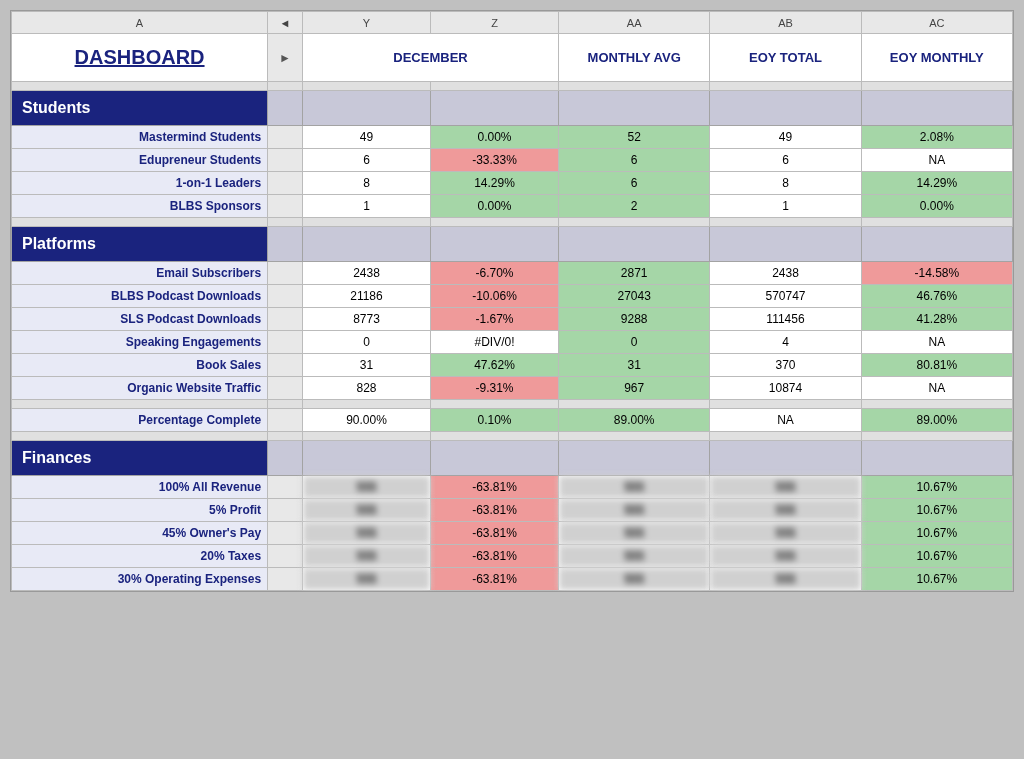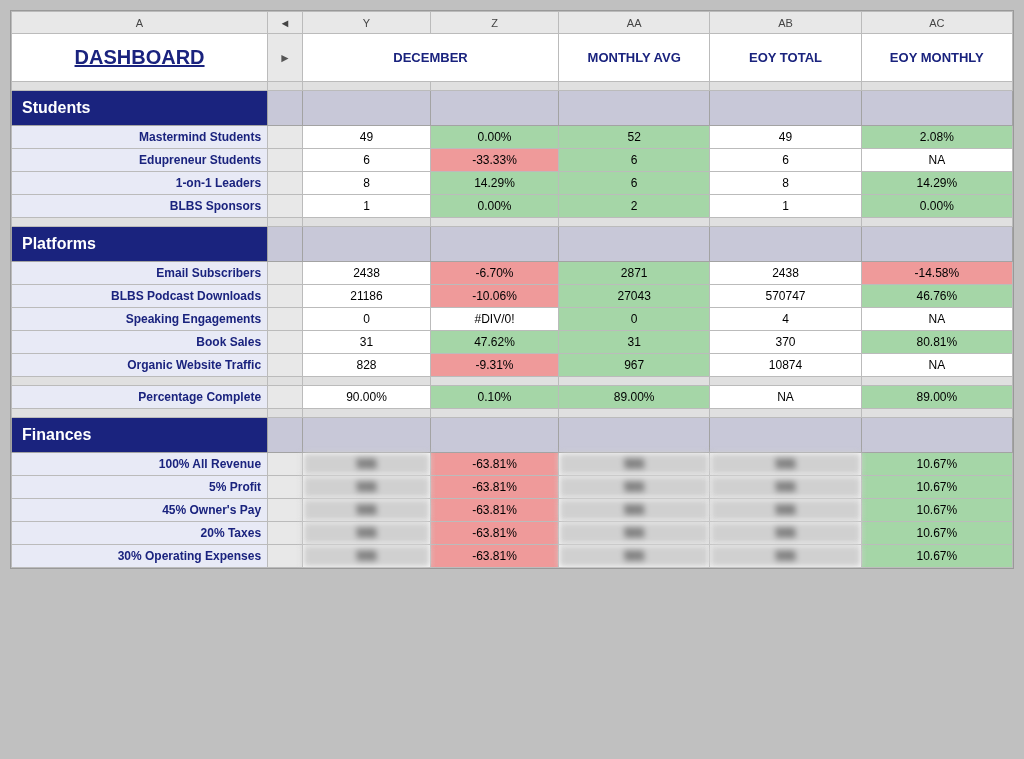--- a/index.html
+++ b/index.html
@@ -255,20 +255,29 @@
     <tr class="data-row">
       <td class="label-cell">BLBS Podcast Downloads</td>
       <td class="nav-cell"></td>
       <td class="val-cell">21186</td>
       <td class="val-cell cell-red">-10.06%</td>
       <td class="val-cell cell-green">27043</td>
       <td class="val-cell">570747</td>
       <td class="val-cell cell-green">46.76%</td>
     </tr>
 
+    <tr class="data-row">
+      <td class="label-cell">SLS Podcast Downloads</td>
+      <td class="nav-cell"></td>
+      <td class="val-cell">8773</td>
+      <td class="val-cell cell-red">-1.67%</td>
+      <td class="val-cell cell-green">9288</td>
+      <td class="val-cell">111456</td>
+      <td class="val-cell cell-green">41.28%</td>
+    </tr>
 
     <tr class="data-row">
       <td class="label-cell">Speaking Engagements</td>
       <td class="nav-cell"></td>
       <td class="val-cell">0</td>
       <td class="val-cell">#DIV/0!</td>
       <td class="val-cell cell-green">0</td>
       <td class="val-cell">4</td>
       <td class="val-cell">NA</td>
     </tr>

